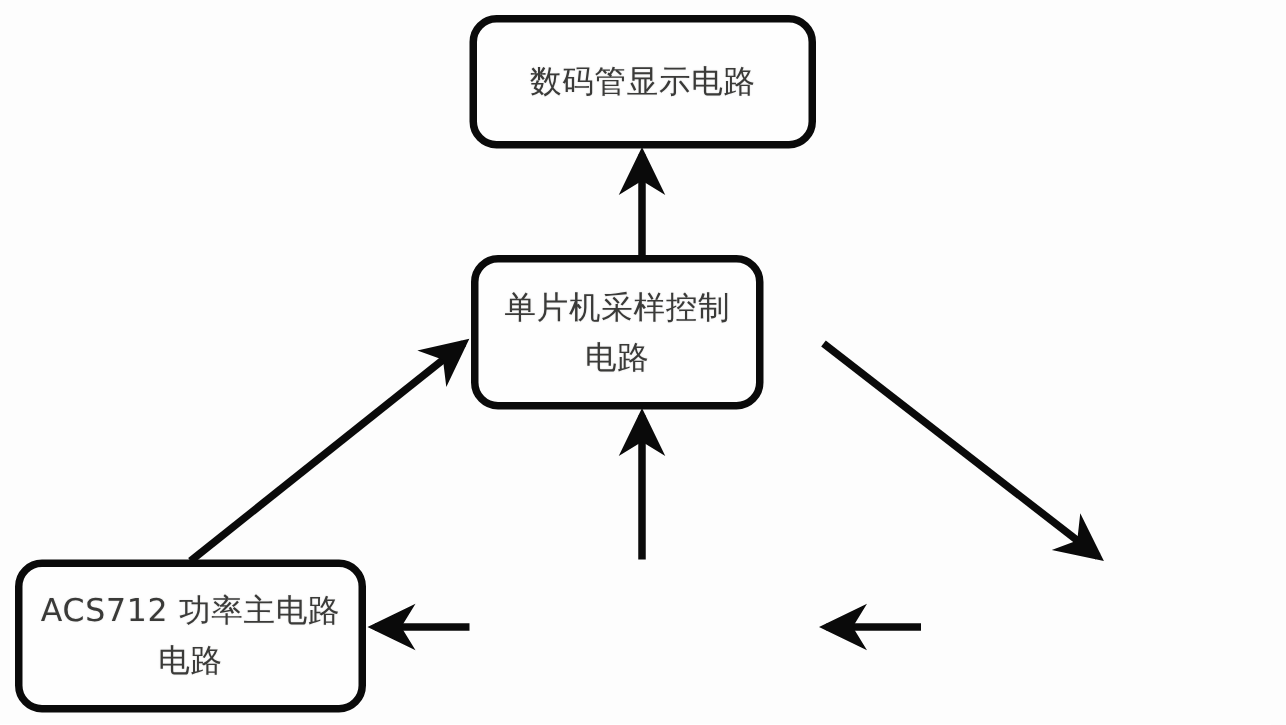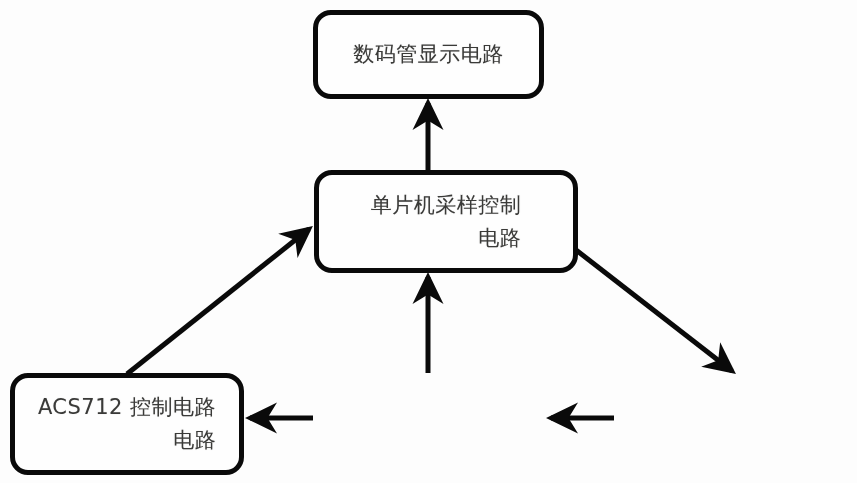--- a/index.html
+++ b/index.html
@@ -25,35 +25,35 @@
   }
   .node {
     position: absolute;
     box-sizing: border-box;
     background: #fefefe;
     border: 5px solid #0a0a0a;
     border-radius: 18px;
     display: flex;
     align-items: center;
     justify-content: center;
-    text-align: right;
+    text-align: center;
     z-index: 2;
   }
   .node-label {
     display: block;
     color: #3a3a38;
     font-size: 21px;
     line-height: 1.55;
     letter-spacing: 0.5px;
     white-space: pre-line;
     padding: 0 10px;
     text-shadow: 0 0 1px rgba(120,120,120,0.35);
   }
   #node-display  { left: 313px; top: 10px;  width: 231px; height: 89px;  }
-  #node-mcu      { left: 314px; top: 170px; width: 264px; height: 103px; }
+  #node-mcu      { left: 314px; top: 170px; width: 195px; height: 103px; }
   #node-acs712   { left: 10px;  top: 373px; width: 234px; height: 102px; }
   #node-power    { left: 315px; top: 373px; width: 229px; height: 102px; }
   #node-tlp250   { left: 616px; top: 373px; width: 235px; height: 102px; }
 </style>
 </head>
 <body>
 
 <div id="canvas">
 
   <svg id="edge-layer" viewBox="0 0 857 483" width="857" height="483" xmlns="http://www.w3.org/2000/svg">
@@ -79,19 +79,19 @@
   <div class="node" id="node-display">
     <span class="node-label">数码管显示电路</span>
   </div>
 
   <div class="node" id="node-mcu">
     <span class="node-label">单片机采样控制
 电路</span>
   </div>
 
   <div class="node" id="node-acs712">
-    <span class="node-label">ACS712 控制电路
+    <span class="node-label">ACS712 功率主电路
 电路</span>
   </div>
 
 
 
 </div>
 
 </body></html>

